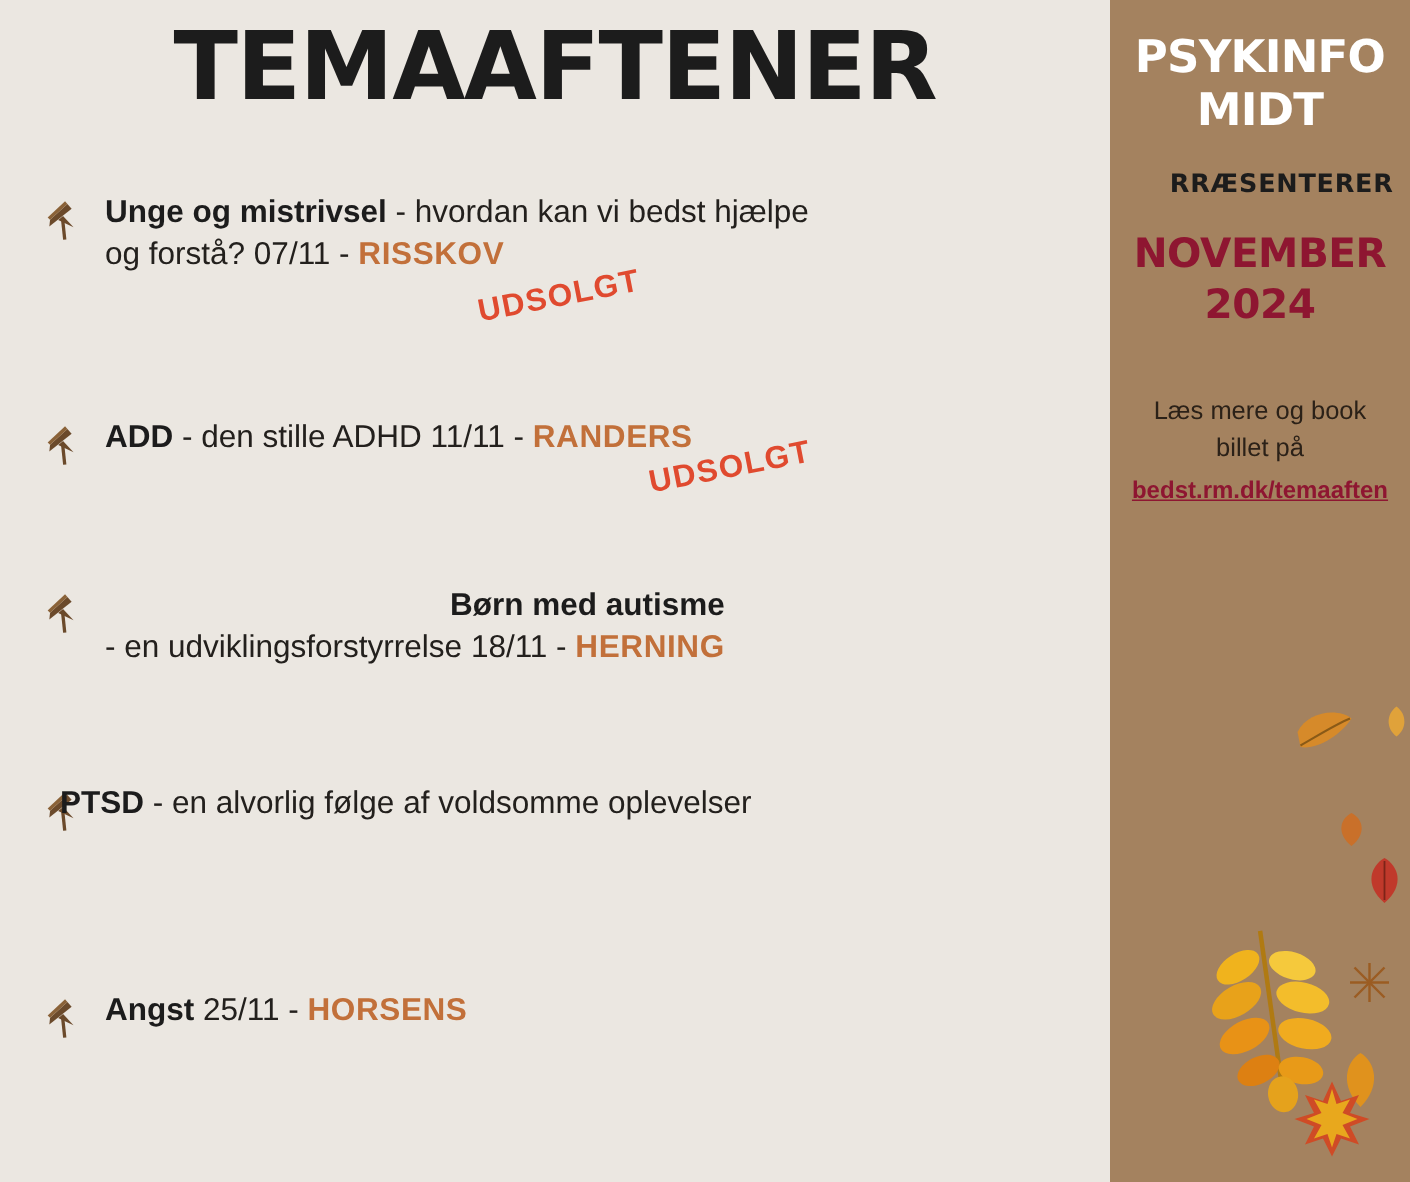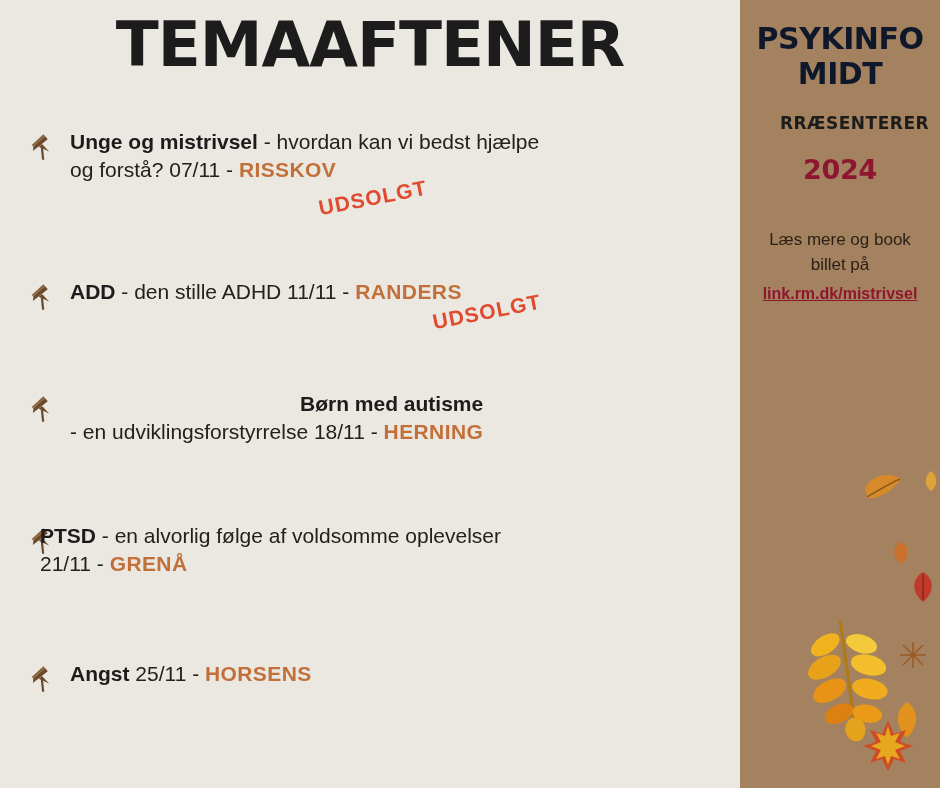--- a/index.html
+++ b/index.html
@@ -98,21 +98,21 @@
     background: #a4825f;
     overflow: hidden;
   }
   .brand {
     margin-top: 22px;
     text-align: center;
     font-family: "DejaVu Sans", sans-serif;
     font-weight: bold;
     font-size: 30px;
     line-height: 1.15;
-    color: #0f172a;
+    color: #ffffff;
     letter-spacing: -.5px;
   }
   .presents {
     margin-top: 22px;
     text-align: center;
     font-family: "DejaVu Sans", sans-serif;
     font-weight: bold;
     font-size: 17px;
     color: #1c1c1c;
     letter-spacing: .5px;
@@ -236,23 +236,20 @@
               <path d="M13 14 L17 12.5 L21 22 Z" fill="#6b4a2b"></path>
               <rect x="14" y="14" width="2.2" height="14" fill="#6b4a2b" transform="rotate(14 15 18)"></rect>
               <path d="M8 12 L22.5 6 L21.6 3.8 L7 10 Z" fill="#8a6238"></path>
             </g>
           </svg>
         </span>
         <div class="ev-text">
           <span class="ev-line">
             <span class="bold">PTSD</span><span> - en alvorlig følge af voldsomme oplevelser</span>
           </span>
-          <span class="ev-line">
-            <span>21/11 - </span><span class="city">GRENÅ</span>
-          </span>
         </div>
       </div>
 
       <div class="event" id="ev4" style="position:absolute;">
         <span class="pin">
           <svg width="30" height="30" viewBox="0 0 30 30">
             <g transform="rotate(-20 15 15)">
               <path d="M6 16 L24 10 L22.5 6 L8 12 Z" fill="#6b4a2b"></path>
               <path d="M13 14 L17 12.5 L21 22 Z" fill="#6b4a2b"></path>
               <rect x="14" y="14" width="2.2" height="14" fill="#6b4a2b" transform="rotate(14 15 18)"></rect>
@@ -273,27 +270,28 @@
   <div class="right">
 
     <div class="brand">
       <div>PSYKINFO</div>
       <div>MIDT</div>
     </div>
 
     <div class="presents">RRÆSENTERER</div>
 
     <div class="month">
+      <div>NOVEMBER</div>
       <div>2024</div>
     </div>
 
     <div class="booking">
       <div>Læs mere og book</div>
       <div>billet på</div>
-      <a class="link" href="#">link.rm.dk/mistrivsel</a>
+      <a class="link" href="#">bedst.rm.dk/temaaften</a>
     </div>
 
     <span class="leaf" id="leaf-a">
       <svg width="42" height="34" viewBox="0 0 42 34">
         <path d="M3 18 C10 4 30 2 39 9 C32 20 16 30 5 28 Z" fill="#d68a2a"></path>
         <path d="M5 27 C14 22 28 13 38 9" stroke="#8a5a17" stroke-width="1.4" fill="none"></path>
       </svg>
     </span>
     <span class="leaf" id="leaf-b">
       <svg width="18" height="22" viewBox="0 0 18 22">

